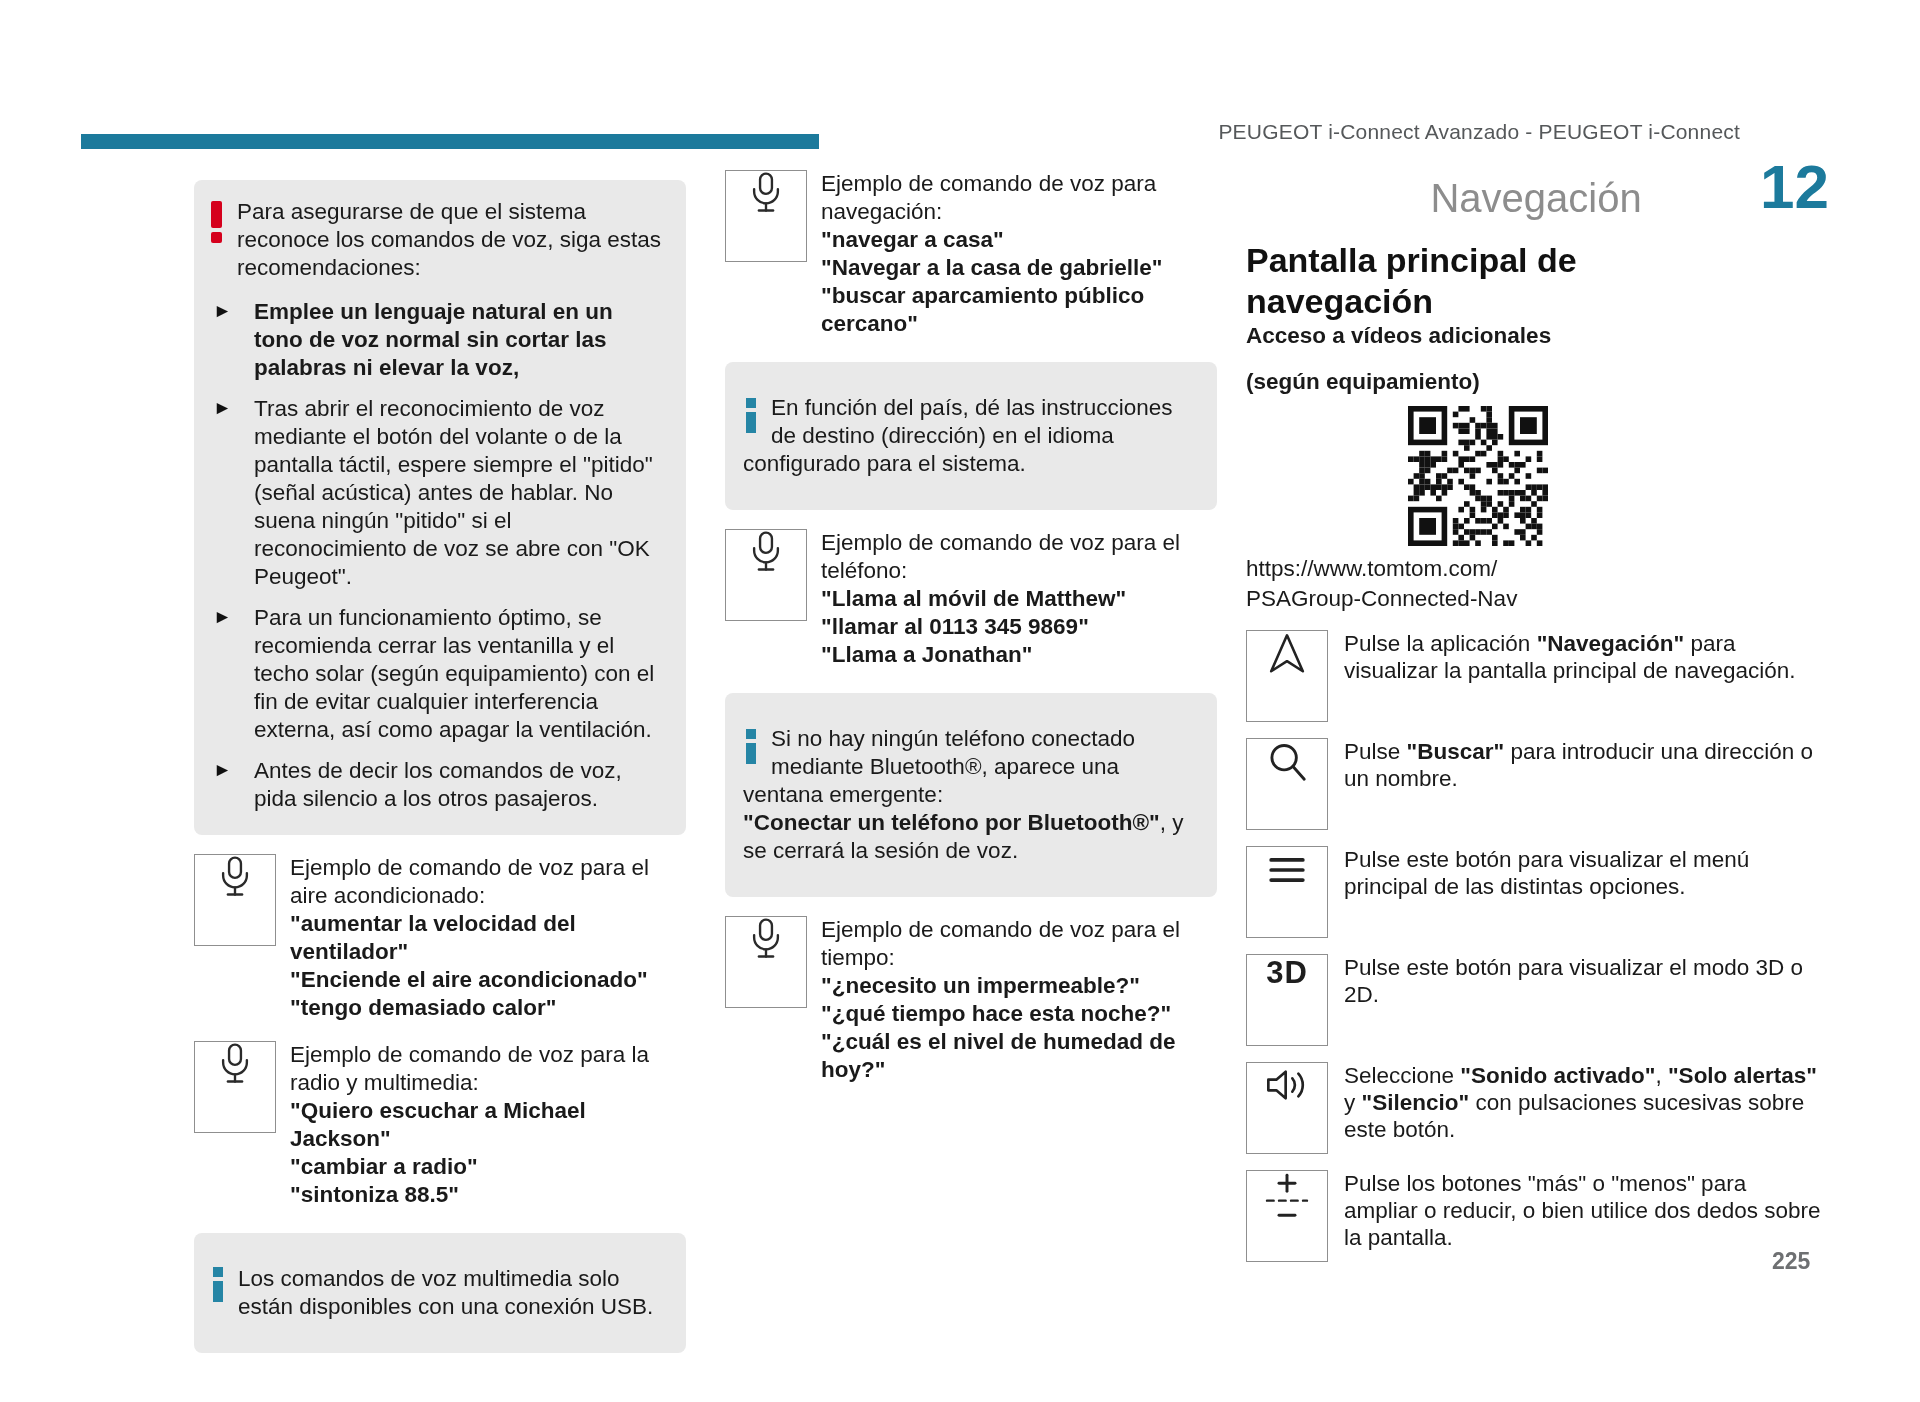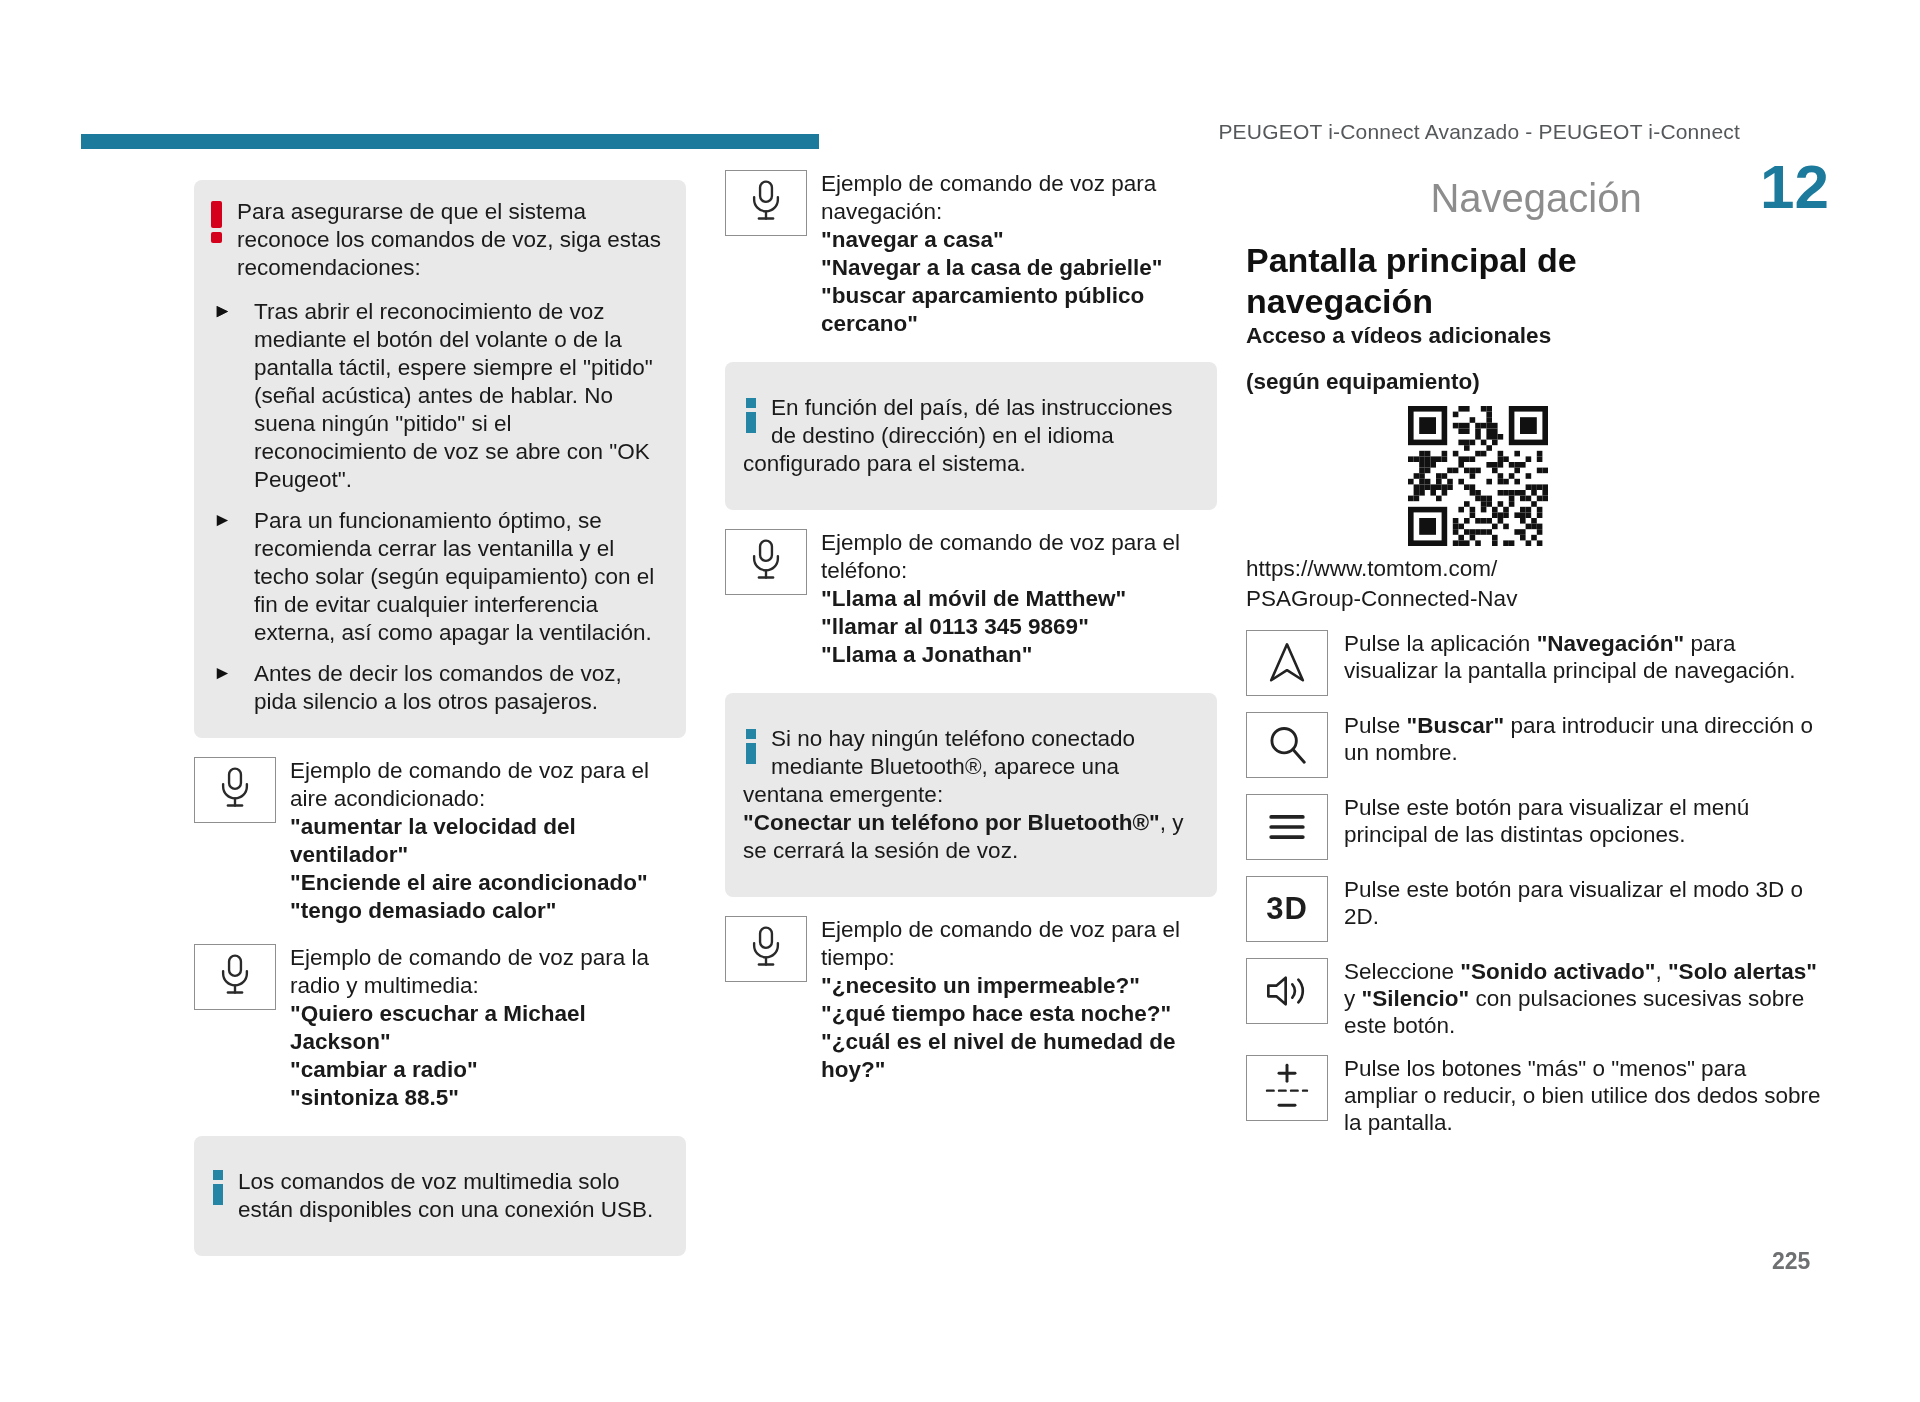--- a/index.html
+++ b/index.html
@@ -32,22 +32,22 @@
   .excl-icon { display:flex; flex-direction:column; align-items:center; width:13px; flex:none; padding-top:3px; }
   .excl-bar { display:block; width:11px; height:27px; background:#d5001c; border-radius:2px; }
   .excl-dot { display:block; width:11px; height:11px; background:#d5001c; border-radius:2px; margin-top:4px; }
   .bullet-list { list-style:none; margin-top:16px; }
   .bullet { position:relative; padding-left:44px; margin-top:13px; }
   .tri { position:absolute; left:3px; top:-1px; font-size:19px; color:#111; }
 
   
   .example { display:flex; gap:14px; margin-top:19px; align-items:flex-start; }
   .icon-box {
-    width:82px; height:66px; background:#fff; border:1px solid #8f8f8f;
-    display:flex; align-items:center; justify-content:center; flex:none;
+    width:82px; height:92px; background:#fff; border:1px solid #8f8f8f;
+    display:flex; align-items:flex-start; justify-content:center; flex:none;
   }
   .ex-text { flex:1; }
   .ex-commands { display:block; font-weight:700; white-space:pre-line; }
 
   
   .info-box { margin-top:24px; padding:32px 18px; }
   .info-icon { display:inline-flex; flex-direction:column; align-items:center; width:12px; flex:none; padding-top:2px; }
   .info-dot { display:block; width:10px; height:10px; background:#2585a5; }
   .info-bar { display:block; width:10px; height:21px; background:#2585a5; margin-top:4px; }
   .info-box.float .info-icon { float:left; margin:2px 14px 2px 2px; }
@@ -80,21 +80,21 @@
 
     <div class="box warn-box">
       <div class="warn-head">
         <span class="excl-icon">
             <span class="excl-bar"></span>
             <span class="excl-dot"></span>
           </span>
         <p class="txt">Para asegurarse de que el sistema reconoce los comandos de voz, siga estas recomendaciones:</p>
       </div>
       <ul class="bullet-list">
-        <li class="bullet bold"><span class="tri">►</span></li>
+        <li class="bullet bold"><span class="tri">►</span><span>Emplee un lenguaje natural en un tono de voz normal sin cortar las palabras ni elevar la voz,</span></li>
         <li class="bullet"><span class="tri">►</span><span>Tras abrir el reconocimiento de voz mediante el botón del volante o de la pantalla táctil, espere siempre el "pitido" (señal acústica) antes de hablar. No suena ningún "pitido" si el reconocimiento de voz se abre con "OK Peugeot".</span></li>
         <li class="bullet"><span class="tri">►</span><span>Para un funcionamiento óptimo, se recomienda cerrar las ventanilla y el techo solar (según equipamiento) con el fin de evitar cualquier interferencia externa, así como apagar la ventilación.</span></li>
         <li class="bullet"><span class="tri">►</span><span>Antes de decir los comandos de voz, pida silencio a los otros pasajeros.</span></li>
       </ul>
     </div>
 
     <div class="example">
       <div class="icon-box">
         <svg class="ic" width="38" height="48" viewBox="0 0 32 40" fill="none" stroke="#2a2a2a" stroke-width="2" stroke-linecap="round" stroke-linejoin="round">
           <rect x="11" y="2" width="10" height="17" rx="5"></rect>

